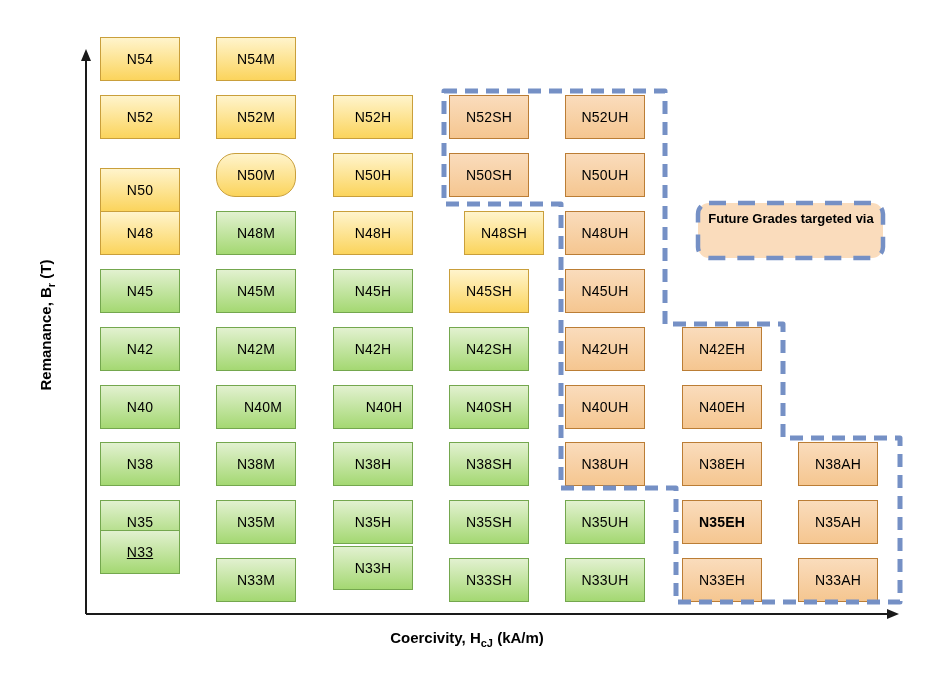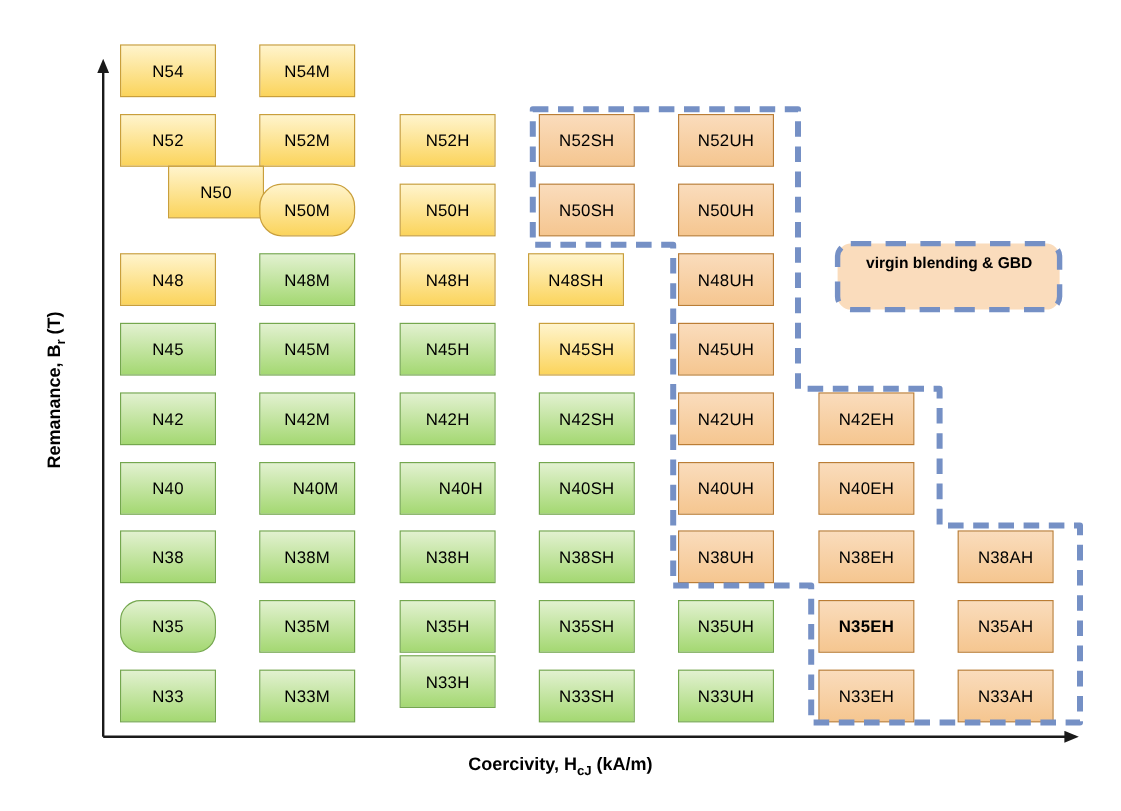--- a/index.html
+++ b/index.html
@@ -31,29 +31,29 @@
 <div id="stage">
 
   <div id="cells">
       <div class="cell yellow" style="left: 100px; top: 37px;">N54</div>
       <div class="cell yellow" style="left: 216px; top: 37px;">N54M</div>
       <div class="cell yellow" style="left: 100px; top: 95px;">N52</div>
       <div class="cell yellow" style="left: 216px; top: 95px;">N52M</div>
       <div class="cell yellow" style="left: 333px; top: 95px;">N52H</div>
       <div class="cell future" style="left: 449px; top: 95px;">N52SH</div>
       <div class="cell future" style="left: 565px; top: 95px;">N52UH</div>
-      <div class="cell yellow" style="left: 100px; top: 138px; margin-left: 40px;">N50</div>
+      <div class="cell yellow" style="left: 100px; top: 168px;">N50</div>
       <div class="cell yellow" style="left: 216px; top: 153px; border-radius: 19px;">N50M</div>
       <div class="cell yellow" style="left: 333px; top: 153px;">N50H</div>
       <div class="cell future" style="left: 449px; top: 153px;">N50SH</div>
       <div class="cell future" style="left: 565px; top: 153px;">N50UH</div>
       <div class="cell yellow" style="left: 100px; top: 211px;">N48</div>
       <div class="cell green" style="left: 216px; top: 211px;">N48M</div>
       <div class="cell yellow" style="left: 333px; top: 211px;">N48H</div>
-      <div class="cell yellow" style="left: 440px; top: 211px;">N48SH</div>
+      <div class="cell yellow" style="left: 464px; top: 211px;">N48SH</div>
       <div class="cell future" style="left: 565px; top: 211px;">N48UH</div>
       <div class="cell green" style="left: 100px; top: 269px;">N45</div>
       <div class="cell green" style="left: 216px; top: 269px;">N45M</div>
       <div class="cell green" style="left: 333px; top: 269px;">N45H</div>
       <div class="cell yellow" style="left: 449px; top: 269px;">N45SH</div>
       <div class="cell future" style="left: 565px; top: 269px;">N45UH</div>
       <div class="cell green" style="left: 100px; top: 327px;">N42</div>
       <div class="cell green" style="left: 216px; top: 327px;">N42M</div>
       <div class="cell green" style="left: 333px; top: 327px;">N42H</div>
       <div class="cell green" style="left: 449px; top: 327px;">N42SH</div>
@@ -65,28 +65,28 @@
       <div class="cell green" style="left: 449px; top: 385px;">N40SH</div>
       <div class="cell future" style="left: 565px; top: 385px;">N40UH</div>
       <div class="cell future" style="left: 682px; top: 385px;">N40EH</div>
       <div class="cell green" style="left: 100px; top: 442px;">N38</div>
       <div class="cell green" style="left: 216px; top: 442px;">N38M</div>
       <div class="cell green" style="left: 333px; top: 442px;">N38H</div>
       <div class="cell green" style="left: 449px; top: 442px;">N38SH</div>
       <div class="cell future" style="left: 565px; top: 442px;">N38UH</div>
       <div class="cell future" style="left: 682px; top: 442px;">N38EH</div>
       <div class="cell future" style="left: 798px; top: 442px;">N38AH</div>
-      <div class="cell green" style="left: 100px; top: 500px; border-radius: 17px;">N35</div>
+      <div class="cell green" style="left: 100px; top: 500px;">N35</div>
       <div class="cell green" style="left: 216px; top: 500px;">N35M</div>
       <div class="cell green" style="left: 333px; top: 500px;">N35H</div>
       <div class="cell green" style="left: 449px; top: 500px;">N35SH</div>
       <div class="cell green" style="left: 565px; top: 500px;">N35UH</div>
       <div class="cell future" style="left: 682px; top: 500px; font-weight: bold;">N35EH</div>
       <div class="cell future" style="left: 798px; top: 500px;">N35AH</div>
-      <div class="cell green" style="left: 100px; top: 558px;">N33</div>
+      <div class="cell green" style="left: 100px; top: 530px; text-decoration: underline;">N33</div>
       <div class="cell green" style="left: 216px; top: 558px;">N33M</div>
       <div class="cell green" style="left: 333px; top: 546px;">N33H</div>
       <div class="cell green" style="left: 449px; top: 558px;">N33SH</div>
       <div class="cell green" style="left: 565px; top: 558px;">N33UH</div>
       <div class="cell future" style="left: 682px; top: 558px;">N33EH</div>
       <div class="cell future" style="left: 798px; top: 558px;">N33AH</div>
     </div>
 
   <svg id="overlay" width="934" height="676" viewBox="0 0 934 676">
     <defs>
@@ -97,21 +97,21 @@
 
     <line x1="86" y1="614" x2="86" y2="52" stroke="#1a1a1a" stroke-width="2" marker-end="url(#arrowhead)"></line>
     <line x1="86" y1="614" x2="896" y2="614" stroke="#1a1a1a" stroke-width="2" marker-end="url(#arrowhead)"></line>
 
     <polygon points="444,91 665,91 665,324 783,324 783,438 900,438 900,602 676,602 676,488 561,488 561,204 444,204" fill="none" class="dash-stroke" stroke-width="5" stroke-dasharray="13 8" stroke-linejoin="round" stroke="#7590C5"></polygon>
 
     <rect x="698" y="203" width="185" height="55" rx="11" class="annotation-rect" stroke-width="4.5" stroke-dasharray="17 12" stroke-linejoin="round" stroke="#7590C5" fill="#FADCBC"></rect>
   </svg>
 
   <div id="annotation-text">
-    <div>virgin blending &amp; GBD</div>
+    <div>Future Grades targeted via</div>
   </div>
 
   <div id="x-axis-label" class="axis-label">
     <span>Coercivity, H</span><sub>cJ</sub><span> (kA/m)</span>
   </div>
 
   <div id="y-axis-label" class="axis-label">
     <span>Remanance, B</span><sub>r</sub><span> (T)</span>
   </div>
 

